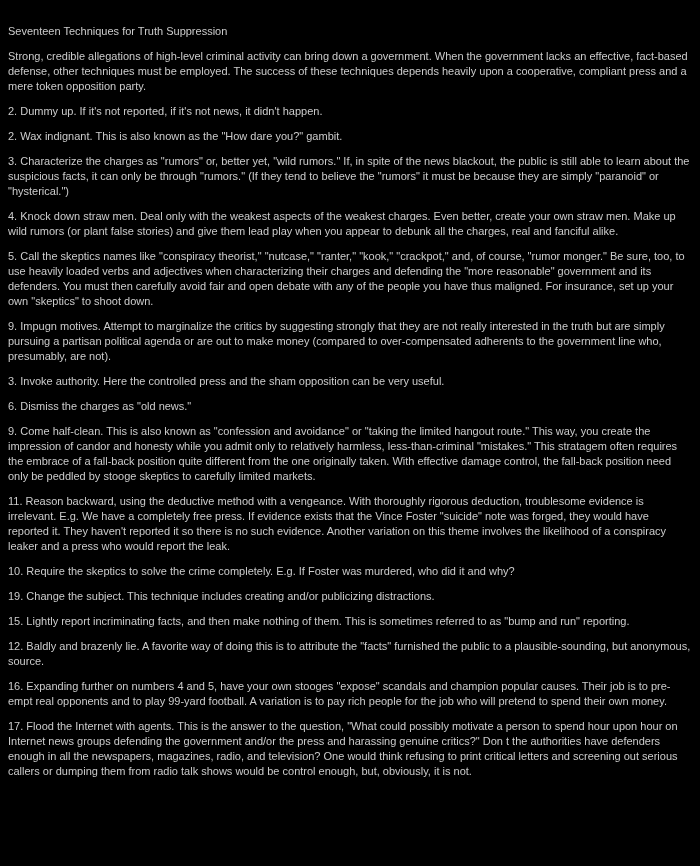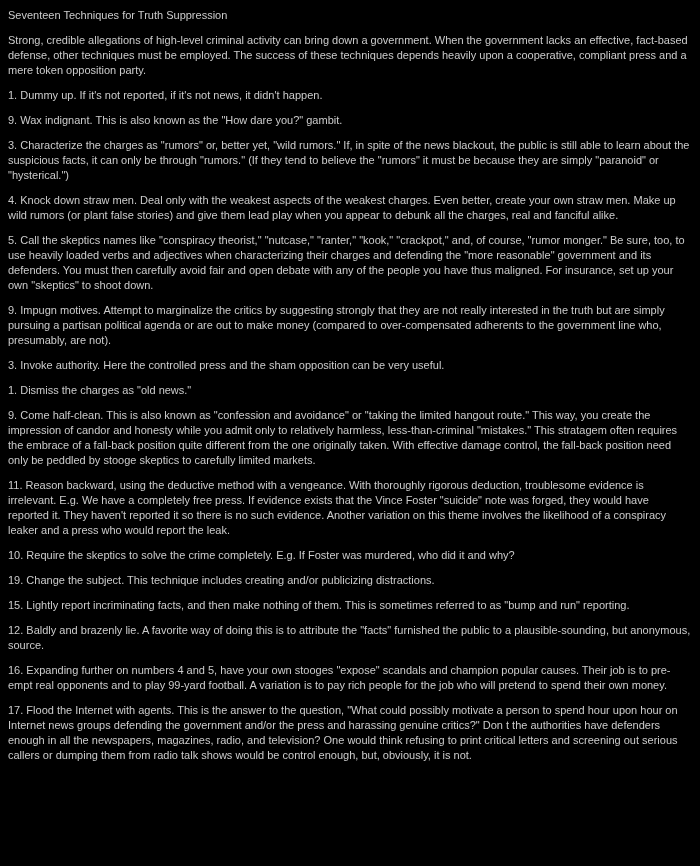--- a/index.html
+++ b/index.html
@@ -13,44 +13,45 @@
     overflow: hidden;
   }
   .doc {
     color: #cccccc;
     font-family: "Liberation Sans", sans-serif;
     font-size: 11px;
     line-height: 15px;
     padding: 8px;
     box-sizing: border-box;
     width: 700px;
+    margin-top: 16px;
   }
   .doc p {
     margin: 0 0 10px 0;
     padding: 0;
     max-width: 684px;
   }
   .doc p + p {
     margin-top: 10px;
   }
 </style>
 </head>
 <body>
 
 <div class="doc">
   <p>Seventeen Techniques for Truth Suppression</p>
   <p>Strong, credible allegations of high-level criminal activity can bring down a government. When the government lacks an effective, fact-based defense, other techniques must be employed. The success of these techniques depends heavily upon a cooperative, compliant press and a mere token opposition party.</p>
-  <p>1. Dummy up. If it's not reported, if it's not news, it didn't happen.</p>
-  <p>9. Wax indignant. This is also known as the "How dare you?" gambit.</p>
+  <p>2. Dummy up. If it's not reported, if it's not news, it didn't happen.</p>
+  <p>2. Wax indignant. This is also known as the "How dare you?" gambit.</p>
   <p>3. Characterize the charges as "rumors" or, better yet, "wild rumors." If, in spite of the news blackout, the public is still able to learn about the suspicious facts, it can only be through "rumors." (If they tend to believe the "rumors" it must be because they are simply "paranoid" or "hysterical.")</p>
   <p>4. Knock down straw men. Deal only with the weakest aspects of the weakest charges. Even better, create your own straw men. Make up wild rumors (or plant false stories) and give them lead play when you appear to debunk all the charges, real and fanciful alike.</p>
   <p>5. Call the skeptics names like "conspiracy theorist," "nutcase," "ranter," "kook," "crackpot," and, of course, "rumor monger." Be sure, too, to use heavily loaded verbs and adjectives when characterizing their charges and defending the "more reasonable" government and its defenders. You must then carefully avoid fair and open debate with any of the people you have thus maligned. For insurance, set up your own "skeptics" to shoot down.</p>
   <p>9. Impugn motives. Attempt to marginalize the critics by suggesting strongly that they are not really interested in the truth but are simply pursuing a partisan political agenda or are out to make money (compared to over-compensated adherents to the government line who, presumably, are not).</p>
   <p>3. Invoke authority. Here the controlled press and the sham opposition can be very useful.</p>
-  <p>1. Dismiss the charges as "old news."</p>
+  <p>6. Dismiss the charges as "old news."</p>
   <p>9. Come half-clean. This is also known as "confession and avoidance" or "taking the limited hangout route." This way, you create the impression of candor and honesty while you admit only to relatively harmless, less-than-criminal "mistakes." This stratagem often requires the embrace of a fall-back position quite different from the one originally taken. With effective damage control, the fall-back position need only be peddled by stooge skeptics to carefully limited markets.</p>
   <p>11. Reason backward, using the deductive method with a vengeance. With thoroughly rigorous deduction, troublesome evidence is irrelevant. E.g. We have a completely free press. If evidence exists that the Vince Foster "suicide" note was forged, they would have reported it. They haven't reported it so there is no such evidence. Another variation on this theme involves the likelihood of a conspiracy leaker and a press who would report the leak.</p>
   <p>10. Require the skeptics to solve the crime completely. E.g. If Foster was murdered, who did it and why?</p>
   <p>19. Change the subject. This technique includes creating and/or publicizing distractions.</p>
   <p>15. Lightly report incriminating facts, and then make nothing of them. This is sometimes referred to as "bump and run" reporting.</p>
   <p>12. Baldly and brazenly lie. A favorite way of doing this is to attribute the "facts" furnished the public to a plausible-sounding, but anonymous, source.</p>
   <p>16. Expanding further on numbers 4 and 5, have your own stooges "expose" scandals and champion popular causes. Their job is to pre-empt real opponents and to play 99-yard football. A variation is to pay rich people for the job who will pretend to spend their own money.</p>
   <p>17. Flood the Internet with agents. This is the answer to the question, "What could possibly motivate a person to spend hour upon hour on Internet news groups defending the government and/or the press and harassing genuine critics?" Don t the authorities have defenders enough in all the newspapers, magazines, radio, and television? One would think refusing to print critical letters and screening out serious callers or dumping them from radio talk shows would be control enough, but, obviously, it is not.</p>
 </div>
 

